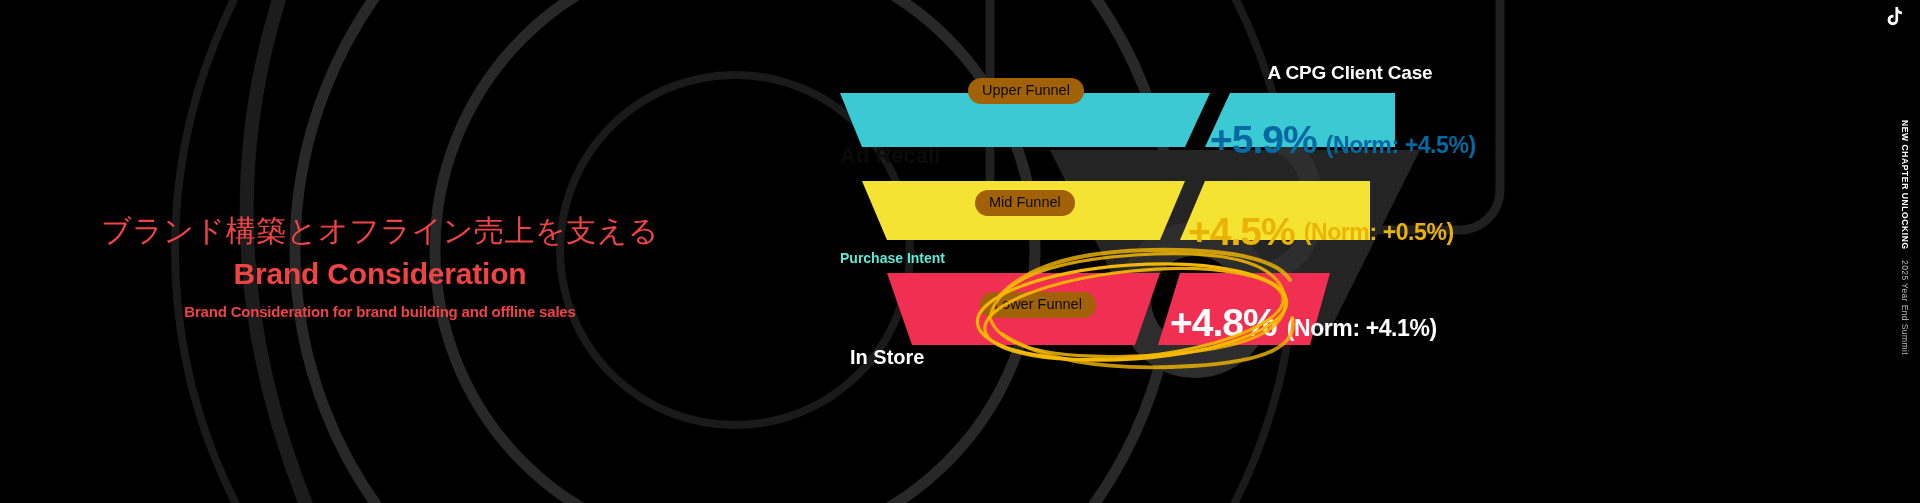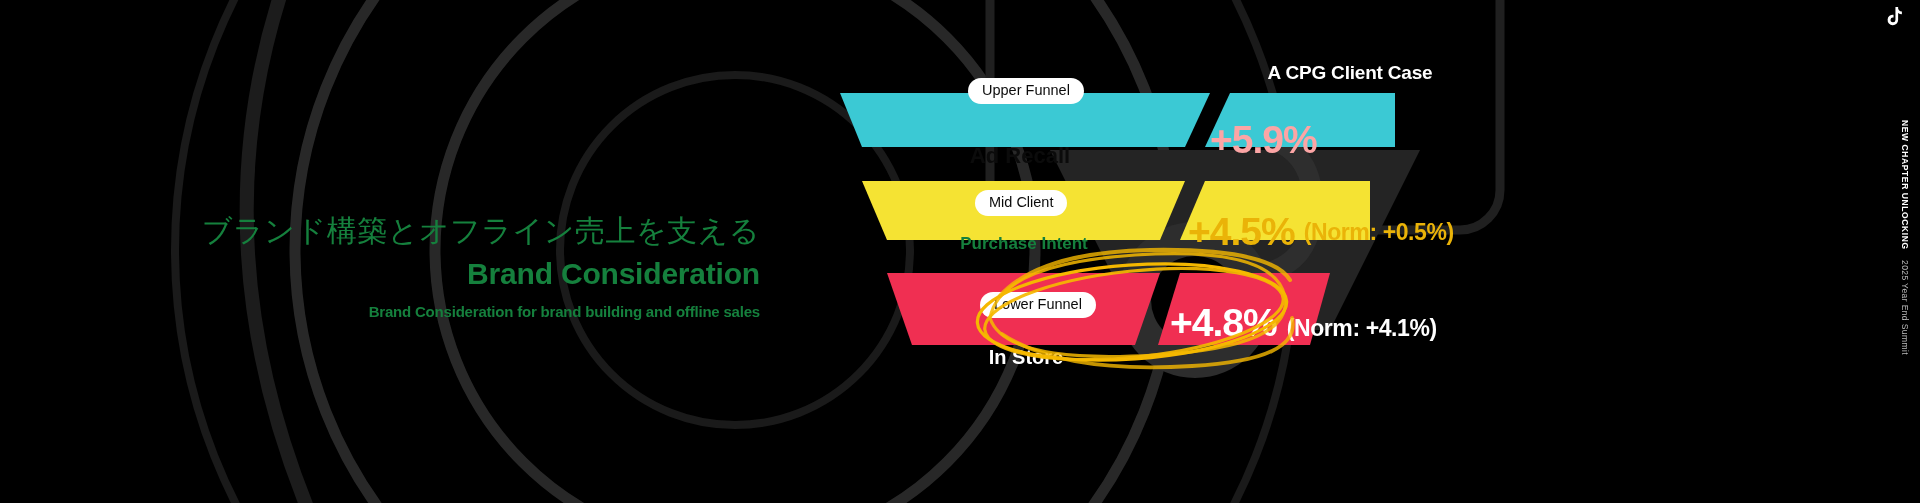--- a/index.html
+++ b/index.html
@@ -9,64 +9,64 @@
     font-family:"Liberation Sans", sans-serif;
     overflow:hidden; position:relative;
   }
 
   
   #bg { position:absolute; inset:0; z-index:0; pointer-events:none; }
 
   
   #left-copy {
     position:absolute; left:0; top:212px; width:760px;
-    text-align:right; z-index:5; color:#15803d;
+    text-align:center; z-index:5; color:#ef4444;
   }
   #jp-headline {
     font-size:30px; font-weight:500; letter-spacing:.5px;
     line-height:1.25; white-space:nowrap;
   }
   #en-headline {
     font-size:30px; font-weight:bold; letter-spacing:-.2px;
     line-height:1.3; margin-top:4px;
   }
   #en-sub {
     font-size:15px; font-weight:bold; letter-spacing:-.2px;
     margin-top:9px; line-height:1.3;
   }
 
   
   #funnel { position:absolute; left:840px; top:0; width:800px; height:391px; z-index:4; }
   #funnel svg { display:block; }
 
   .pill {
-    position:absolute; background:#ffffff; color:#0b0b0b;
+    position:absolute; background:#a16207; color:#0b0b0b;
     border-radius:999px; font-size:14.5px; font-weight:500;
     padding:4px 14px 5px; white-space:nowrap; line-height:1.15;
     z-index:7;
   }
   #pill-upper { left:128px; top:78px; }
   #pill-mid   { left:135px; top:190px; }
   #pill-lower { left:140px; top:292px; }
 
   .stage-label {
     position:absolute; z-index:6; font-weight:bold;
-    text-align:center; line-height:1.12; white-space:nowrap;
+    text-align:left; line-height:1.12; white-space:nowrap;
   }
   #label-ad-recall { left:0; width:360px; top:144px; font-size:22px; color:#0b0b0b; }
-  #label-purchase  { left:0; width:368px; top:234px; font-size:17px; color:#15803d; }
+  #label-purchase  { left:0; width:368px; top:251px; font-size:14px; color:#5eead4; }
   #label-instore   { left:10px; width:352px; top:346px; font-size:20px; color:#fff; }
 
   .value-row {
     position:absolute; z-index:6; display:flex;
     align-items:baseline; gap:9px; white-space:nowrap;
   }
   .big { font-size:39px; font-weight:bold; letter-spacing:-1px; }
   .norm { font-size:23px; font-weight:bold; letter-spacing:-.4px; }
-  #val-1 { left:370px; top:118px; color:#fca5a5; }
+  #val-1 { left:370px; top:118px; color:#0369a1; }
   #val-2 { left:348px; top:210px; color:#eab308;align-items:center; }
   #val-3 { left:330px; top:301px; color:#fff;gap:10px; }
 
   #cpg-title {
     position:absolute; z-index:6; left:300px; top:62px; width:420px;
     text-align:center; color:#fff; font-size:19px; font-weight:bold;
     letter-spacing:-.2px; white-space:nowrap;
   }
 
   #scribble { position:absolute; left:0; top:0; z-index:8; pointer-events:none; }
@@ -136,31 +136,32 @@
     <polygon points="22,181 345,181 320,240 47,240" fill="#F5E333"></polygon>
     <polygon points="365,181 530,181 530,240 340,240" fill="#F5E333"></polygon>
 
     <polygon points="47,273 320,273 295,345 72,345" fill="#F02F52"></polygon>
     <polygon points="340,273 490,273 470,345 318,345" fill="#F02F52"></polygon>
   </svg>
 
   <div id="cpg-title">A CPG Client Case</div>
 
   <div class="pill" id="pill-upper">Upper Funnel</div>
-  <div class="pill" id="pill-mid">Mid Client</div>
+  <div class="pill" id="pill-mid">Mid Funnel</div>
   <div class="pill" id="pill-lower">Lower Funnel</div>
 
   <div class="stage-label" id="label-ad-recall">Ad Recall</div>
   <div class="stage-label" id="label-purchase">Purchase Intent</div>
   <div class="stage-label" id="label-instore">
     <div>In Store</div>
   </div>
 
   <div class="value-row" id="val-1">
     <span class="big">+5.9%</span>
+    <span class="norm">(Norm: +4.5%)</span>
   </div>
   <div class="value-row" id="val-2">
     <span class="big">+4.5%</span>
     <span class="norm">(Norm: +0.5%)</span>
   </div>
   <div class="value-row" id="val-3">
     <span class="big">+4.8%</span>
     <span class="norm">(Norm: +4.1%)</span>
   </div>
 

